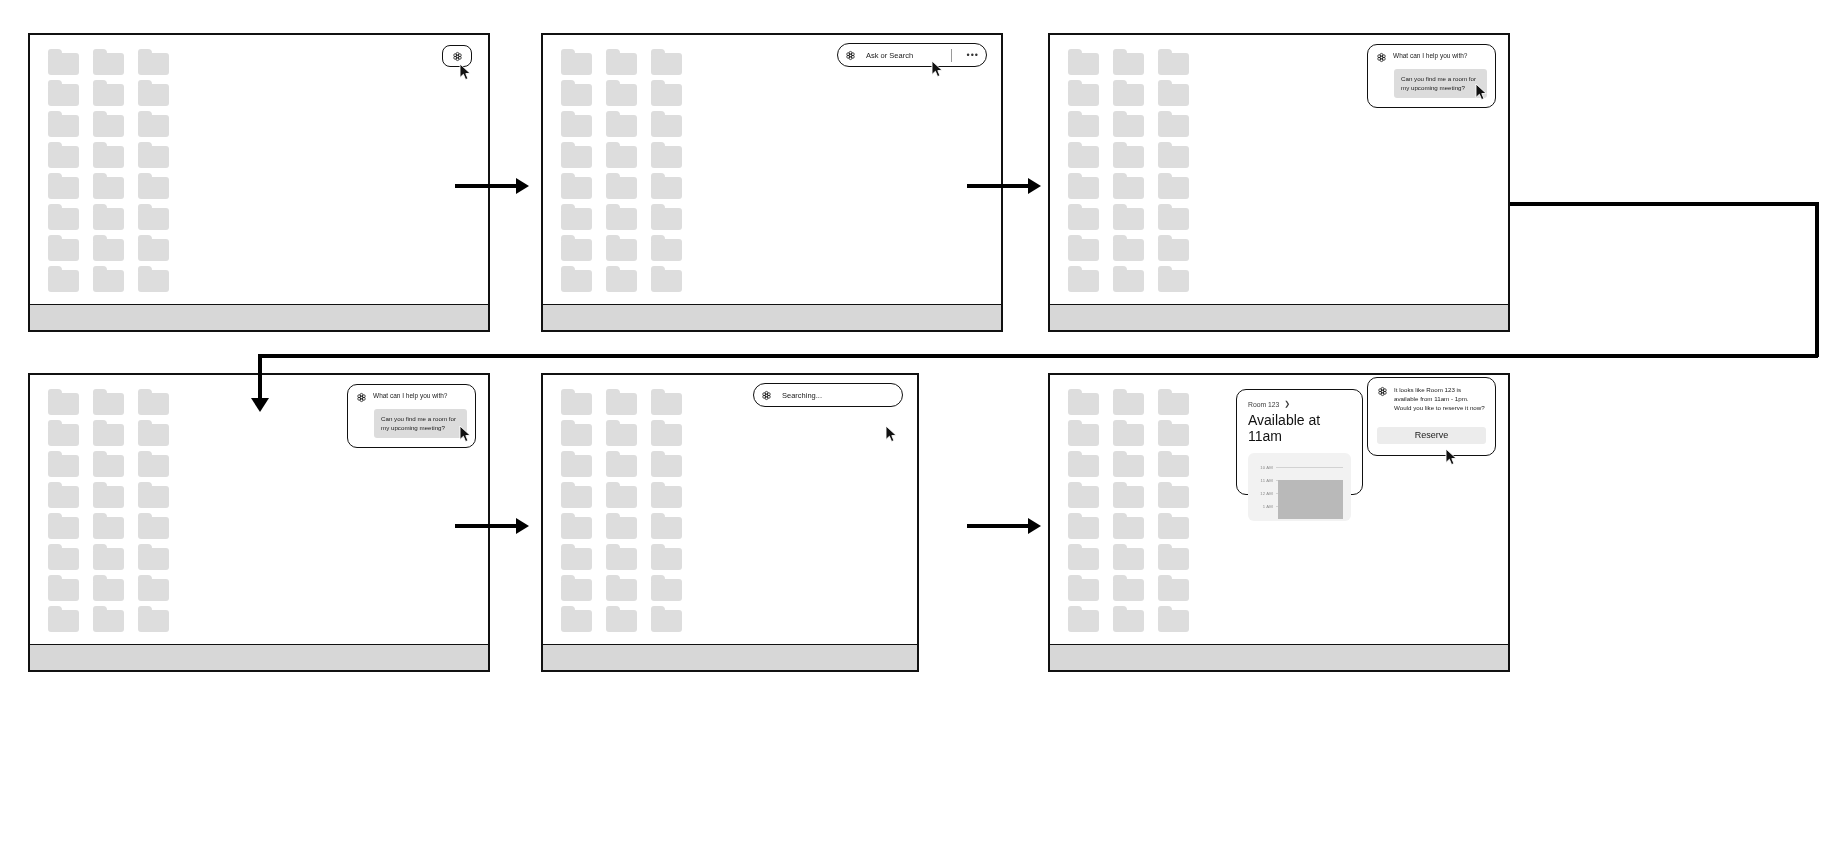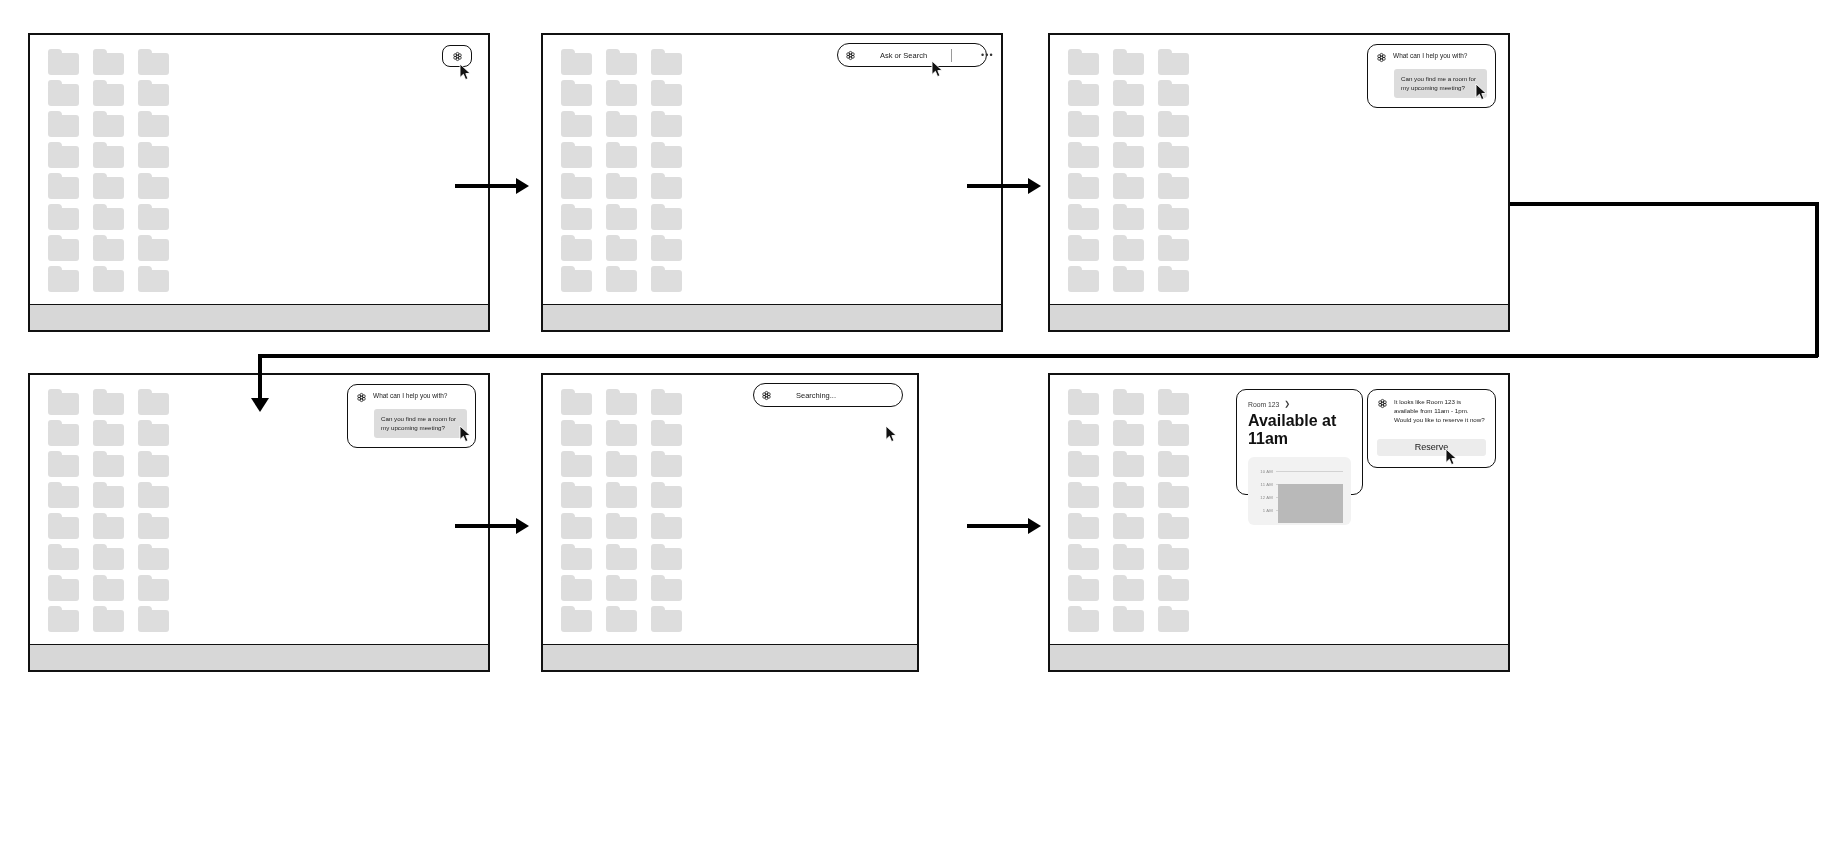--- a/index.html
+++ b/index.html
@@ -65,21 +65,21 @@
 
   
   .searchbar {
     position: absolute;
     height: 24px;
     border: 1.6px solid #111111;
     border-radius: 12px;
     background: #fff;
     display: flex; align-items: center;
     padding: 0 7px;
-    gap: 24px;
+    gap: 10px;
   }
   .searchbar .sb-text {
     font-size: 7.5px; color: #1a1a1a; white-space: nowrap;
     flex: 1 1 auto;
   }
   .searchbar .sb-divider {
     width: 1px; height: 13px; background: #9a9a9a; flex: 0 0 auto;
   }
   .searchbar .sb-dots {
     font-size: 9px; color: #333; letter-spacing: 1px;
@@ -131,21 +131,21 @@
   .room-card {
     position: absolute;
     border: 1.6px solid #111111;
     border-radius: 10px;
     background: #fff;
     padding: 10px 11px 12px 11px;
   }
   .room-label { display: flex; align-items: center; gap: 5px; }
   .room-label-text { font-size: 6.8px; color: #3a3a3a; }
   .room-chevron { font-size: 7px; color: #3a3a3a; }
-  .room-title { font-size: 16px; font-weight: 700; color: #111; margin-top: 4px; }
+  .room-title { font-size: 14px; font-weight: 400; color: #111; margin-top: 4px; }
 
   .chart-wrap {
     margin-top: 9px;
     background: #f2f2f2;
     border-radius: 6px;
     padding: 8px 8px 8px 4px;
     position: relative;
   }
   .chart-row { display: flex; align-items: center; height: 13px; }
   .chart-tick {
@@ -516,21 +516,21 @@
                 <div class="chart-line"></div>
               </div>
               <div class="chart-row">
                 <div class="chart-tick">1 AM</div>
                 <div class="chart-line"></div>
               </div>
             </div>
         </div>
       </div>
 
-      <div class="reserve-card" style="right:12px;top:14px;width:129px;height:79px;">
+      <div class="reserve-card" style="right:12px;top:2px;width:129px;height:79px;">
         <div class="reserve-msg">
           <span class="sparkle">
             <svg width="11" height="11" viewBox="0 0 24 24" fill="none" stroke="#111" stroke-width="1.6">
               <circle cx="12" cy="12" r="3"></circle>
               <ellipse cx="12" cy="6.2" rx="3.1" ry="3.1"></ellipse>
               <ellipse cx="12" cy="17.8" rx="3.1" ry="3.1"></ellipse>
               <ellipse cx="6.9" cy="9.1" rx="3.1" ry="3.1"></ellipse>
               <ellipse cx="17.1" cy="9.1" rx="3.1" ry="3.1"></ellipse>
               <ellipse cx="6.9" cy="14.9" rx="3.1" ry="3.1"></ellipse>
               <ellipse cx="17.1" cy="14.9" rx="3.1" ry="3.1"></ellipse>

